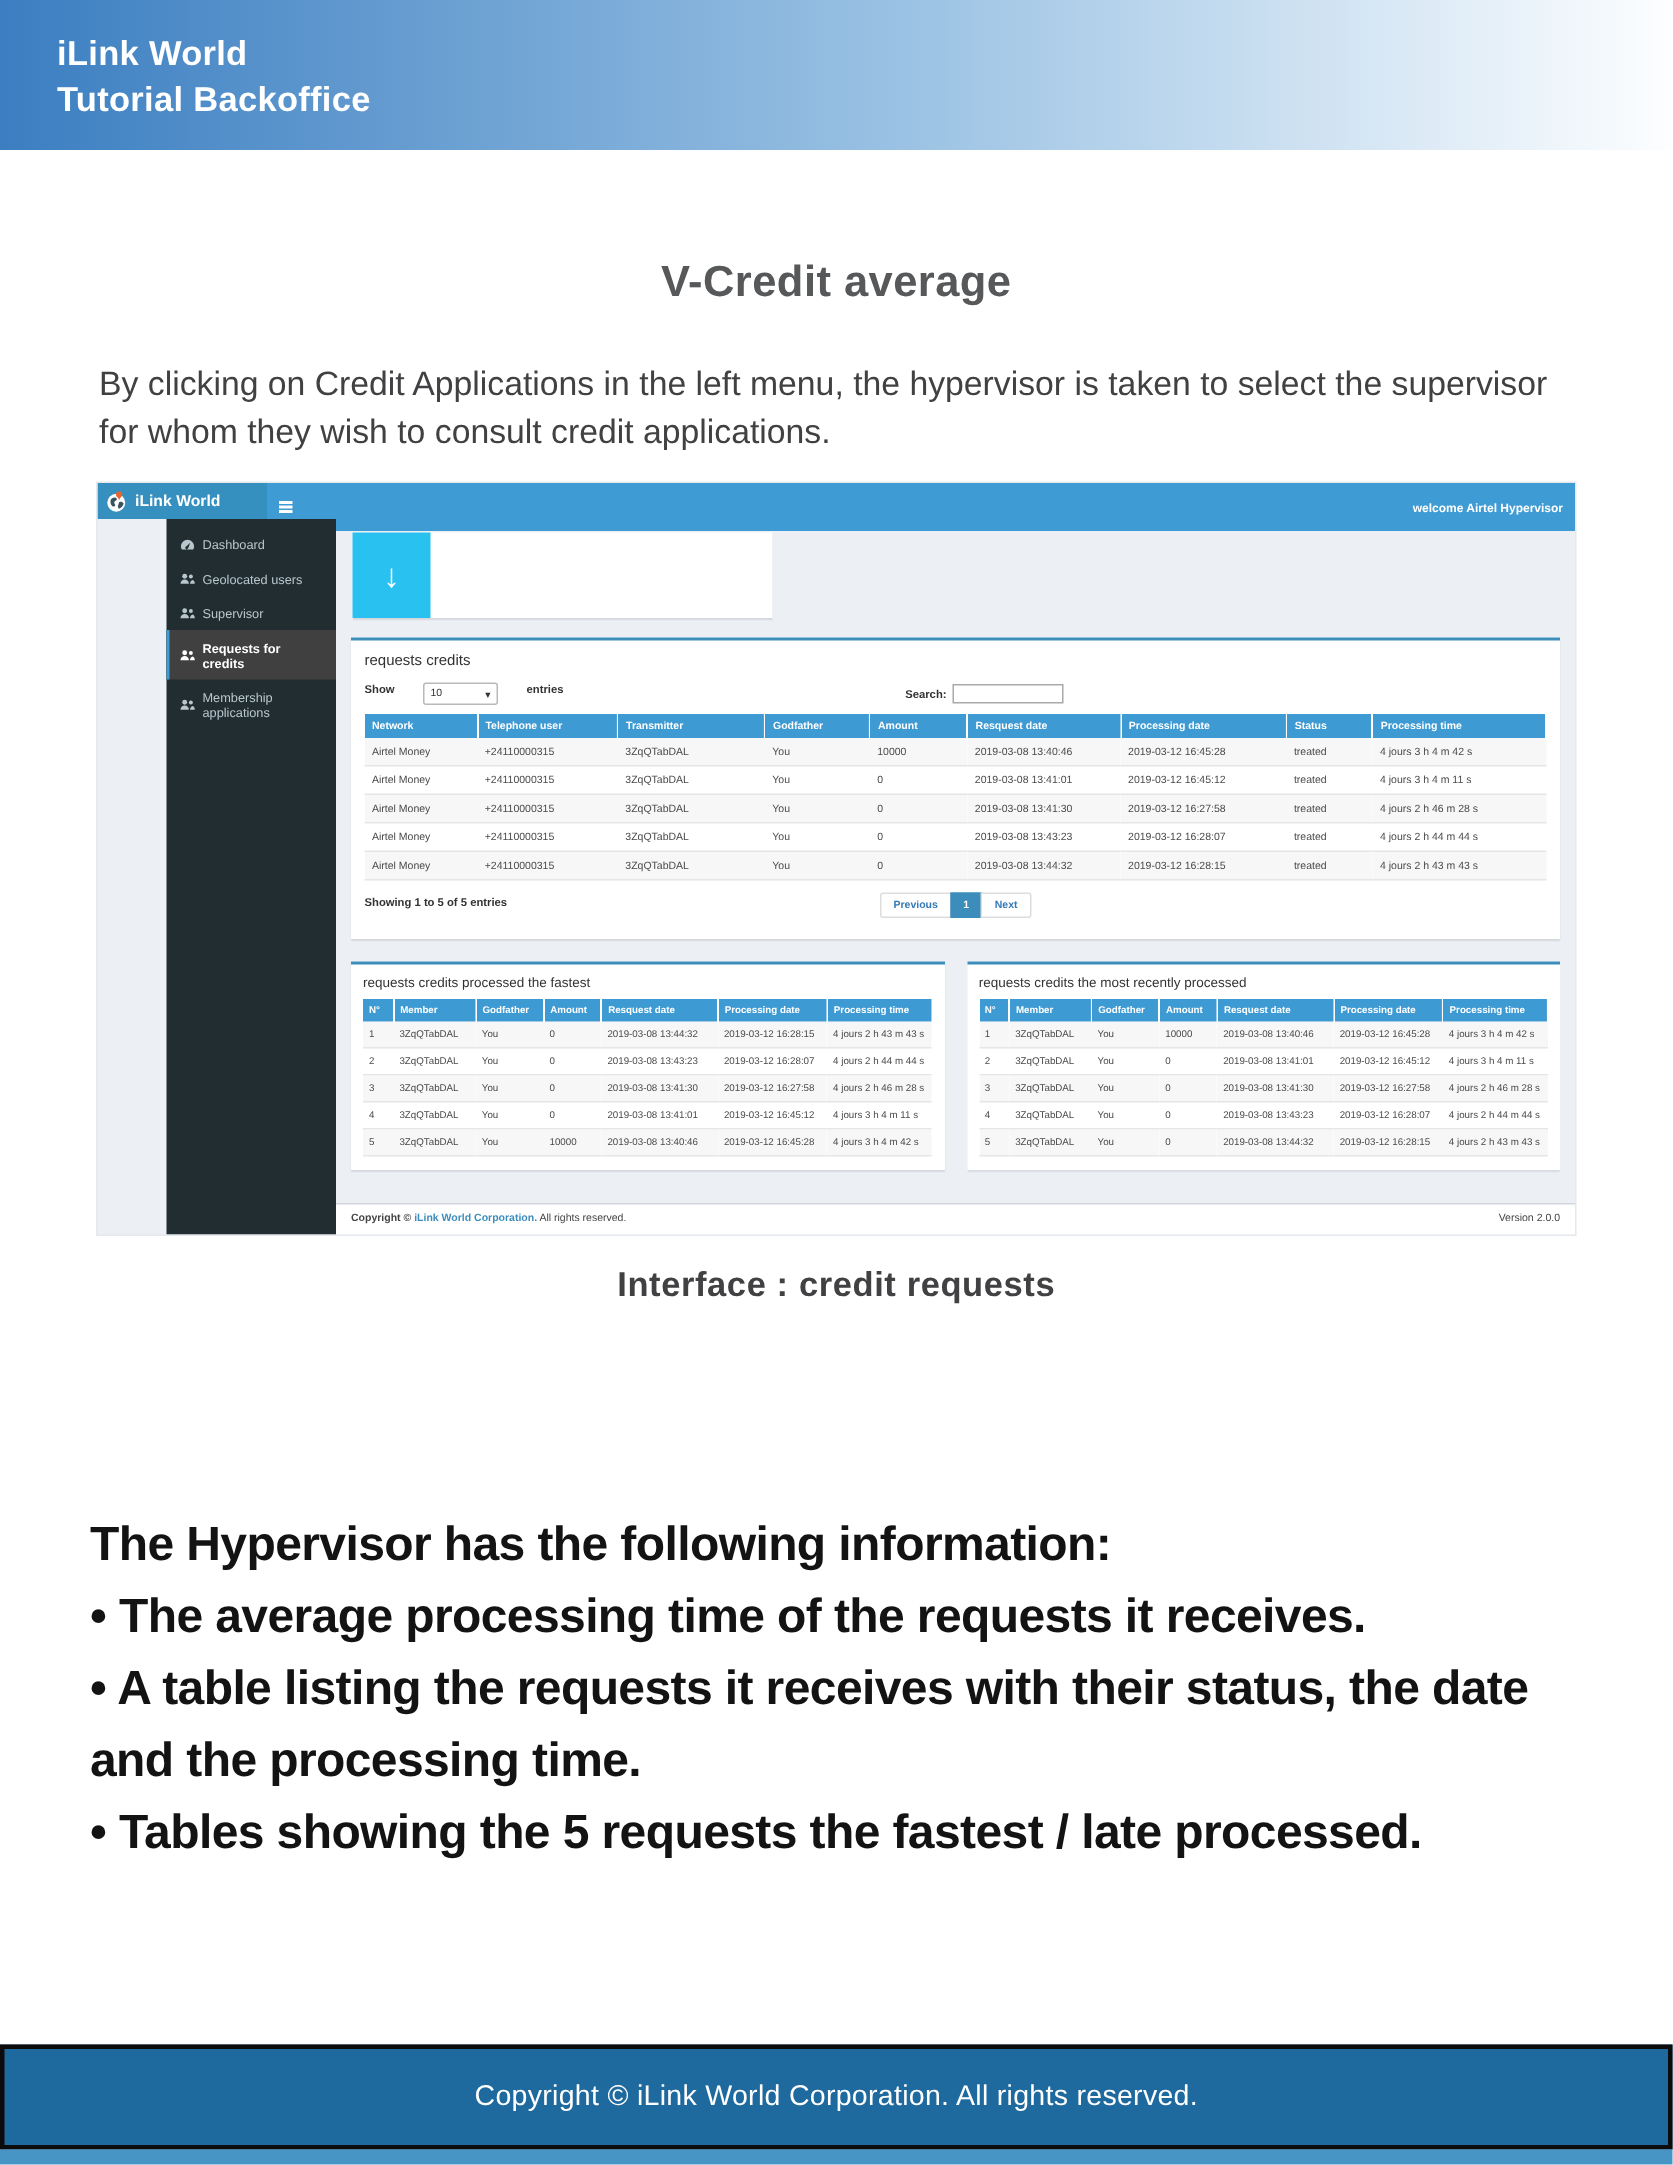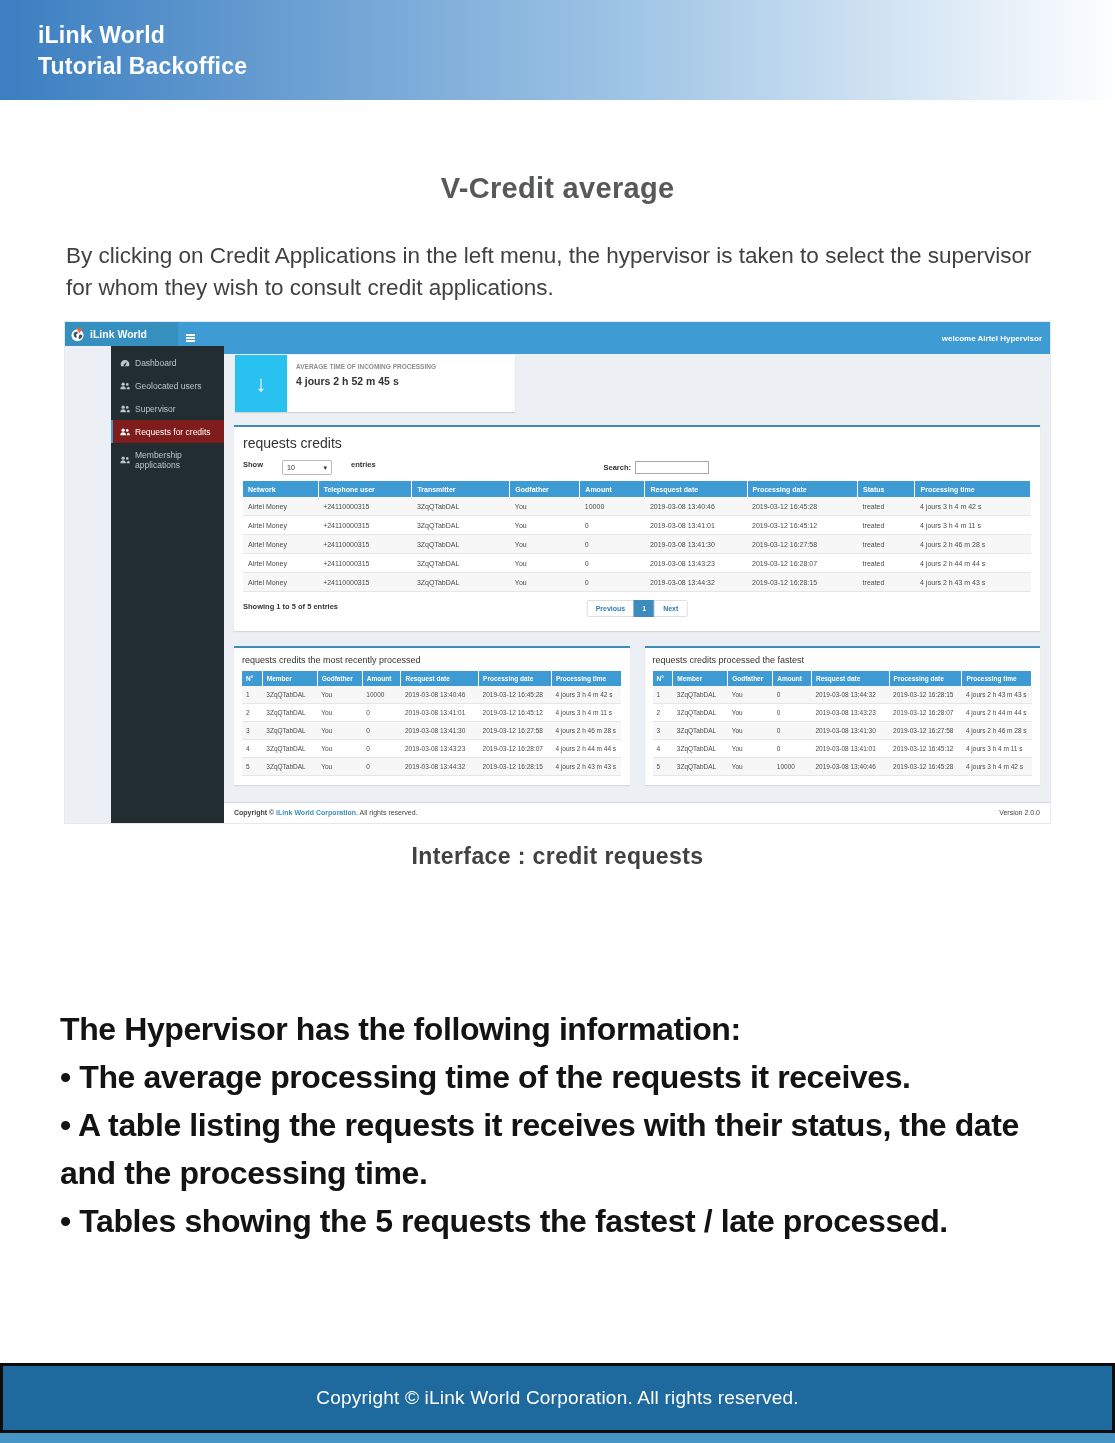--- a/index.html
+++ b/index.html
@@ -38,34 +38,34 @@
   .navbar{flex:1;background:var(--navbar-blue,#3e9bd3);display:flex;align-items:center;
     justify-content:space-between;padding:16px 8px;}
   .hamburger{display:inline-flex;flex-direction:column;gap:1.5px;cursor:pointer;}
   .hamburger i{display:block;width:9px;height:1.6px;background:#fff;}
   .welcome{color:#fff;font-size:8px;font-weight:bold;}
   .app-body{flex:1;display:flex;min-height:0;padding-left:46px;}
   .sidebar{width:113px;flex-shrink:0;background:var(--sidebar,#222d32);padding-top:5px;box-sizing:border-box;}
   .side-item{display:flex;align-items:center;gap:5px;padding:6.5px 7px;color:#b8c7ce;
     font-size:8.5px;cursor:pointer;border-left:2px solid transparent;}
   .side-item svg{width:10px;height:8px;fill:currentColor;flex-shrink:0;}
-  .side-item.active{background:#7f1d1d;color:#fff;font-weight:normal;
-    border-left:2px solid var(--navbar-blue,#3e9bd3);text-align:center;}
+  .side-item.active{background:#404040;color:#fff;font-weight:bold;
+    border-left:2px solid var(--navbar-blue,#3e9bd3);}
   .app-main{flex:1;display:flex;flex-direction:column;min-width:0;padding:8px 10px 0;box-sizing:border-box;}
   .stat-card{width:280px;height:57px;background:#fff;display:flex;margin:1px 0 0 1px;
     box-shadow:0 1px 1px rgba(0,0,0,.12);}
   .stat-icon{width:52px;background:var(--aqua,#29c1ef);color:#fff;font-size:22px;
     display:flex;align-items:center;justify-content:center;flex-shrink:0;}
   .stat-text{padding:8px 9px;min-width:0;}
   .stat-label{font-size:6.5px;color:#8d8d8d;font-weight:bold;margin-bottom:5px;white-space:nowrap;}
   .stat-value{font-size:10.5px;font-weight:bold;color:#333;}
   .panel{background:#fff;border-top:2px solid var(--panel-border,#3c8dbc);
     box-shadow:0 1px 1px rgba(0,0,0,.1);box-sizing:border-box;}
   .panel.main{margin-top:13px;padding:8px 9px 9px;}
-  .panel-title{font-size:14px;color:#333;}
+  .panel-title{font-size:10px;color:#333;}
   .small .panel-title{font-size:9px;}
   .controls{display:flex;align-items:center;margin-top:9px;font-size:7.5px;color:#333;font-weight:bold;}
   .show-group{display:flex;align-items:flex-start;gap:19px;}
   .fake-select{border:1px solid #b9b9b9;border-radius:2px;width:40px;height:13px;background:#fff;
     display:flex;align-items:center;justify-content:space-between;padding:0 4px;
     font-weight:normal;font-size:7px;color:#333;cursor:pointer;}
   .search-group{margin-left:auto;margin-right:322px;display:flex;align-items:center;gap:4px;}
   .search-input{width:74px;height:13px;border:1px solid #a9a9a9;font-size:7.5px;
     padding:0 3px;box-sizing:border-box;}
   table.data{width:100%;border-collapse:collapse;margin-top:6px;table-layout:fixed;}
@@ -172,24 +172,20 @@
             <path d="M10.6 11c.2-2 1.3-3.6 2.9-4 1.4.5 2.3 2 2.3 4z"></path>
           </svg>
         <span>Membership applications</span>
       </div>
     </div>
 
     <div class="app-main">
 
       <div class="stat-card">
         <div class="stat-icon">↓</div>
-        <div class="stat-text">
-          <div class="stat-label">AVERAGE TIME OF INCOMING PROCESSING</div>
-          <div class="stat-value">4 jours 2 h 52 m 45 s</div>
-        </div>
       </div>
 
       <div class="panel main">
         <div class="panel-title">requests credits</div>
         <div class="controls">
           <div class="show-group">
             <span>Show</span>
             <span class="fake-select">
               <span>10</span>
               <span>▾</span>
@@ -278,141 +274,141 @@
           <span class="pagination">
             <span class="page-btn prev">Previous</span>
             <span class="page-btn active">1</span>
             <span class="page-btn next">Next</span>
           </span>
         </div>
       </div>
 
       <div class="bottom-row">
         <div class="panel small">
-          <div class="panel-title">requests credits the most recently processed</div>
+          <div class="panel-title">requests credits processed the fastest</div>
           <table class="data">
               <thead>
                 <tr>
                   <th style="width: 4%;">N°</th>
                   <th style="width: 14.5%;">Member</th>
                   <th style="width: 11.5%;">Godfather</th>
                   <th style="width: 9.5%;">Amount</th>
                   <th style="width: 21.5%;">Resquest date</th>
                   <th style="width: 20%;">Processing date</th>
                   <th style="width: 19%;">Processing time</th>
                 </tr>
               </thead>
               <tbody>
                 <tr>
                   <td>1</td>
                   <td>3ZqQTabDAL</td>
                   <td>You</td>
+                  <td>0</td>
+                  <td>2019-03-08 13:44:32</td>
+                  <td>2019-03-12 16:28:15</td>
+                  <td>4 jours 2 h 43 m 43 s</td>
+                </tr>
+                <tr>
+                  <td>2</td>
+                  <td>3ZqQTabDAL</td>
+                  <td>You</td>
+                  <td>0</td>
+                  <td>2019-03-08 13:43:23</td>
+                  <td>2019-03-12 16:28:07</td>
+                  <td>4 jours 2 h 44 m 44 s</td>
+                </tr>
+                <tr>
+                  <td>3</td>
+                  <td>3ZqQTabDAL</td>
+                  <td>You</td>
+                  <td>0</td>
+                  <td>2019-03-08 13:41:30</td>
+                  <td>2019-03-12 16:27:58</td>
+                  <td>4 jours 2 h 46 m 28 s</td>
+                </tr>
+                <tr>
+                  <td>4</td>
+                  <td>3ZqQTabDAL</td>
+                  <td>You</td>
+                  <td>0</td>
+                  <td>2019-03-08 13:41:01</td>
+                  <td>2019-03-12 16:45:12</td>
+                  <td>4 jours 3 h 4 m 11 s</td>
+                </tr>
+                <tr>
+                  <td>5</td>
+                  <td>3ZqQTabDAL</td>
+                  <td>You</td>
                   <td>10000</td>
                   <td>2019-03-08 13:40:46</td>
                   <td>2019-03-12 16:45:28</td>
                   <td>4 jours 3 h 4 m 42 s</td>
                 </tr>
-                <tr>
-                  <td>2</td>
-                  <td>3ZqQTabDAL</td>
-                  <td>You</td>
-                  <td>0</td>
-                  <td>2019-03-08 13:41:01</td>
-                  <td>2019-03-12 16:45:12</td>
-                  <td>4 jours 3 h 4 m 11 s</td>
-                </tr>
-                <tr>
-                  <td>3</td>
-                  <td>3ZqQTabDAL</td>
-                  <td>You</td>
-                  <td>0</td>
-                  <td>2019-03-08 13:41:30</td>
-                  <td>2019-03-12 16:27:58</td>
-                  <td>4 jours 2 h 46 m 28 s</td>
-                </tr>
-                <tr>
-                  <td>4</td>
-                  <td>3ZqQTabDAL</td>
-                  <td>You</td>
-                  <td>0</td>
-                  <td>2019-03-08 13:43:23</td>
-                  <td>2019-03-12 16:28:07</td>
-                  <td>4 jours 2 h 44 m 44 s</td>
-                </tr>
-                <tr>
-                  <td>5</td>
-                  <td>3ZqQTabDAL</td>
-                  <td>You</td>
-                  <td>0</td>
-                  <td>2019-03-08 13:44:32</td>
-                  <td>2019-03-12 16:28:15</td>
-                  <td>4 jours 2 h 43 m 43 s</td>
-                </tr>
               </tbody>
             </table>
         </div>
         <div class="panel small">
-          <div class="panel-title">requests credits processed the fastest</div>
+          <div class="panel-title">requests credits the most recently processed</div>
           <table class="data">
               <thead>
                 <tr>
                   <th style="width: 4%;">N°</th>
                   <th style="width: 14.5%;">Member</th>
                   <th style="width: 11.5%;">Godfather</th>
                   <th style="width: 9.5%;">Amount</th>
                   <th style="width: 21.5%;">Resquest date</th>
                   <th style="width: 20%;">Processing date</th>
                   <th style="width: 19%;">Processing time</th>
                 </tr>
               </thead>
               <tbody>
                 <tr>
                   <td>1</td>
                   <td>3ZqQTabDAL</td>
                   <td>You</td>
-                  <td>0</td>
-                  <td>2019-03-08 13:44:32</td>
-                  <td>2019-03-12 16:28:15</td>
-                  <td>4 jours 2 h 43 m 43 s</td>
-                </tr>
-                <tr>
-                  <td>2</td>
-                  <td>3ZqQTabDAL</td>
-                  <td>You</td>
-                  <td>0</td>
-                  <td>2019-03-08 13:43:23</td>
-                  <td>2019-03-12 16:28:07</td>
-                  <td>4 jours 2 h 44 m 44 s</td>
-                </tr>
-                <tr>
-                  <td>3</td>
-                  <td>3ZqQTabDAL</td>
-                  <td>You</td>
-                  <td>0</td>
-                  <td>2019-03-08 13:41:30</td>
-                  <td>2019-03-12 16:27:58</td>
-                  <td>4 jours 2 h 46 m 28 s</td>
-                </tr>
-                <tr>
-                  <td>4</td>
-                  <td>3ZqQTabDAL</td>
-                  <td>You</td>
-                  <td>0</td>
-                  <td>2019-03-08 13:41:01</td>
-                  <td>2019-03-12 16:45:12</td>
-                  <td>4 jours 3 h 4 m 11 s</td>
-                </tr>
-                <tr>
-                  <td>5</td>
-                  <td>3ZqQTabDAL</td>
-                  <td>You</td>
                   <td>10000</td>
                   <td>2019-03-08 13:40:46</td>
                   <td>2019-03-12 16:45:28</td>
                   <td>4 jours 3 h 4 m 42 s</td>
+                </tr>
+                <tr>
+                  <td>2</td>
+                  <td>3ZqQTabDAL</td>
+                  <td>You</td>
+                  <td>0</td>
+                  <td>2019-03-08 13:41:01</td>
+                  <td>2019-03-12 16:45:12</td>
+                  <td>4 jours 3 h 4 m 11 s</td>
+                </tr>
+                <tr>
+                  <td>3</td>
+                  <td>3ZqQTabDAL</td>
+                  <td>You</td>
+                  <td>0</td>
+                  <td>2019-03-08 13:41:30</td>
+                  <td>2019-03-12 16:27:58</td>
+                  <td>4 jours 2 h 46 m 28 s</td>
+                </tr>
+                <tr>
+                  <td>4</td>
+                  <td>3ZqQTabDAL</td>
+                  <td>You</td>
+                  <td>0</td>
+                  <td>2019-03-08 13:43:23</td>
+                  <td>2019-03-12 16:28:07</td>
+                  <td>4 jours 2 h 44 m 44 s</td>
+                </tr>
+                <tr>
+                  <td>5</td>
+                  <td>3ZqQTabDAL</td>
+                  <td>You</td>
+                  <td>0</td>
+                  <td>2019-03-08 13:44:32</td>
+                  <td>2019-03-12 16:28:15</td>
+                  <td>4 jours 2 h 43 m 43 s</td>
                 </tr>
               </tbody>
             </table>
         </div>
       </div>
 
       <div class="app-footer">
         <span class="copy"><b>Copyright © </b><span class="link">iLink World Corporation.</span><span> All rights reserved.</span></span>
         <span class="version">Version 2.0.0</span>
       </div>

